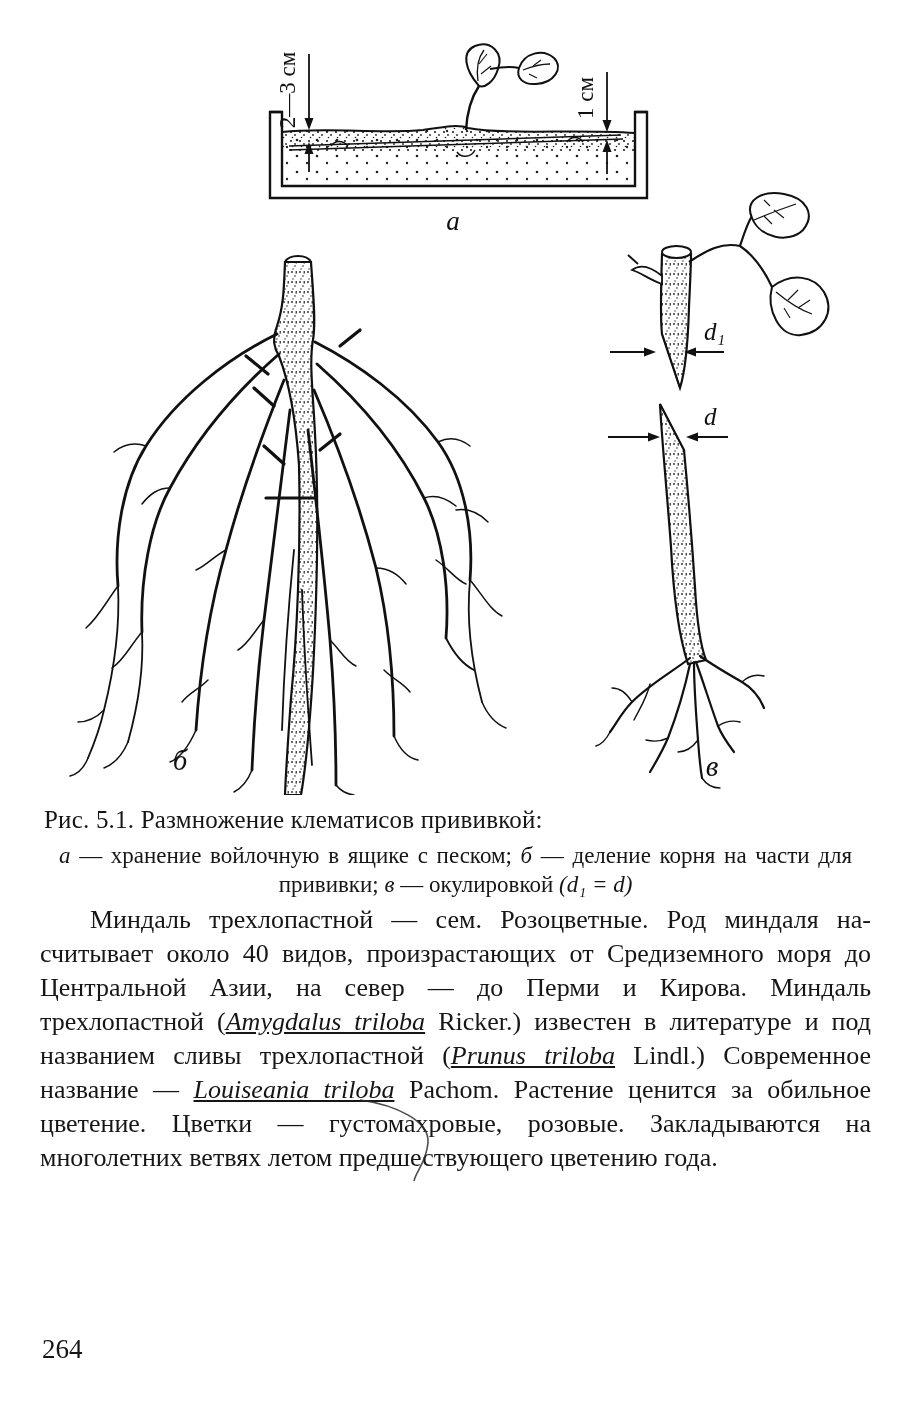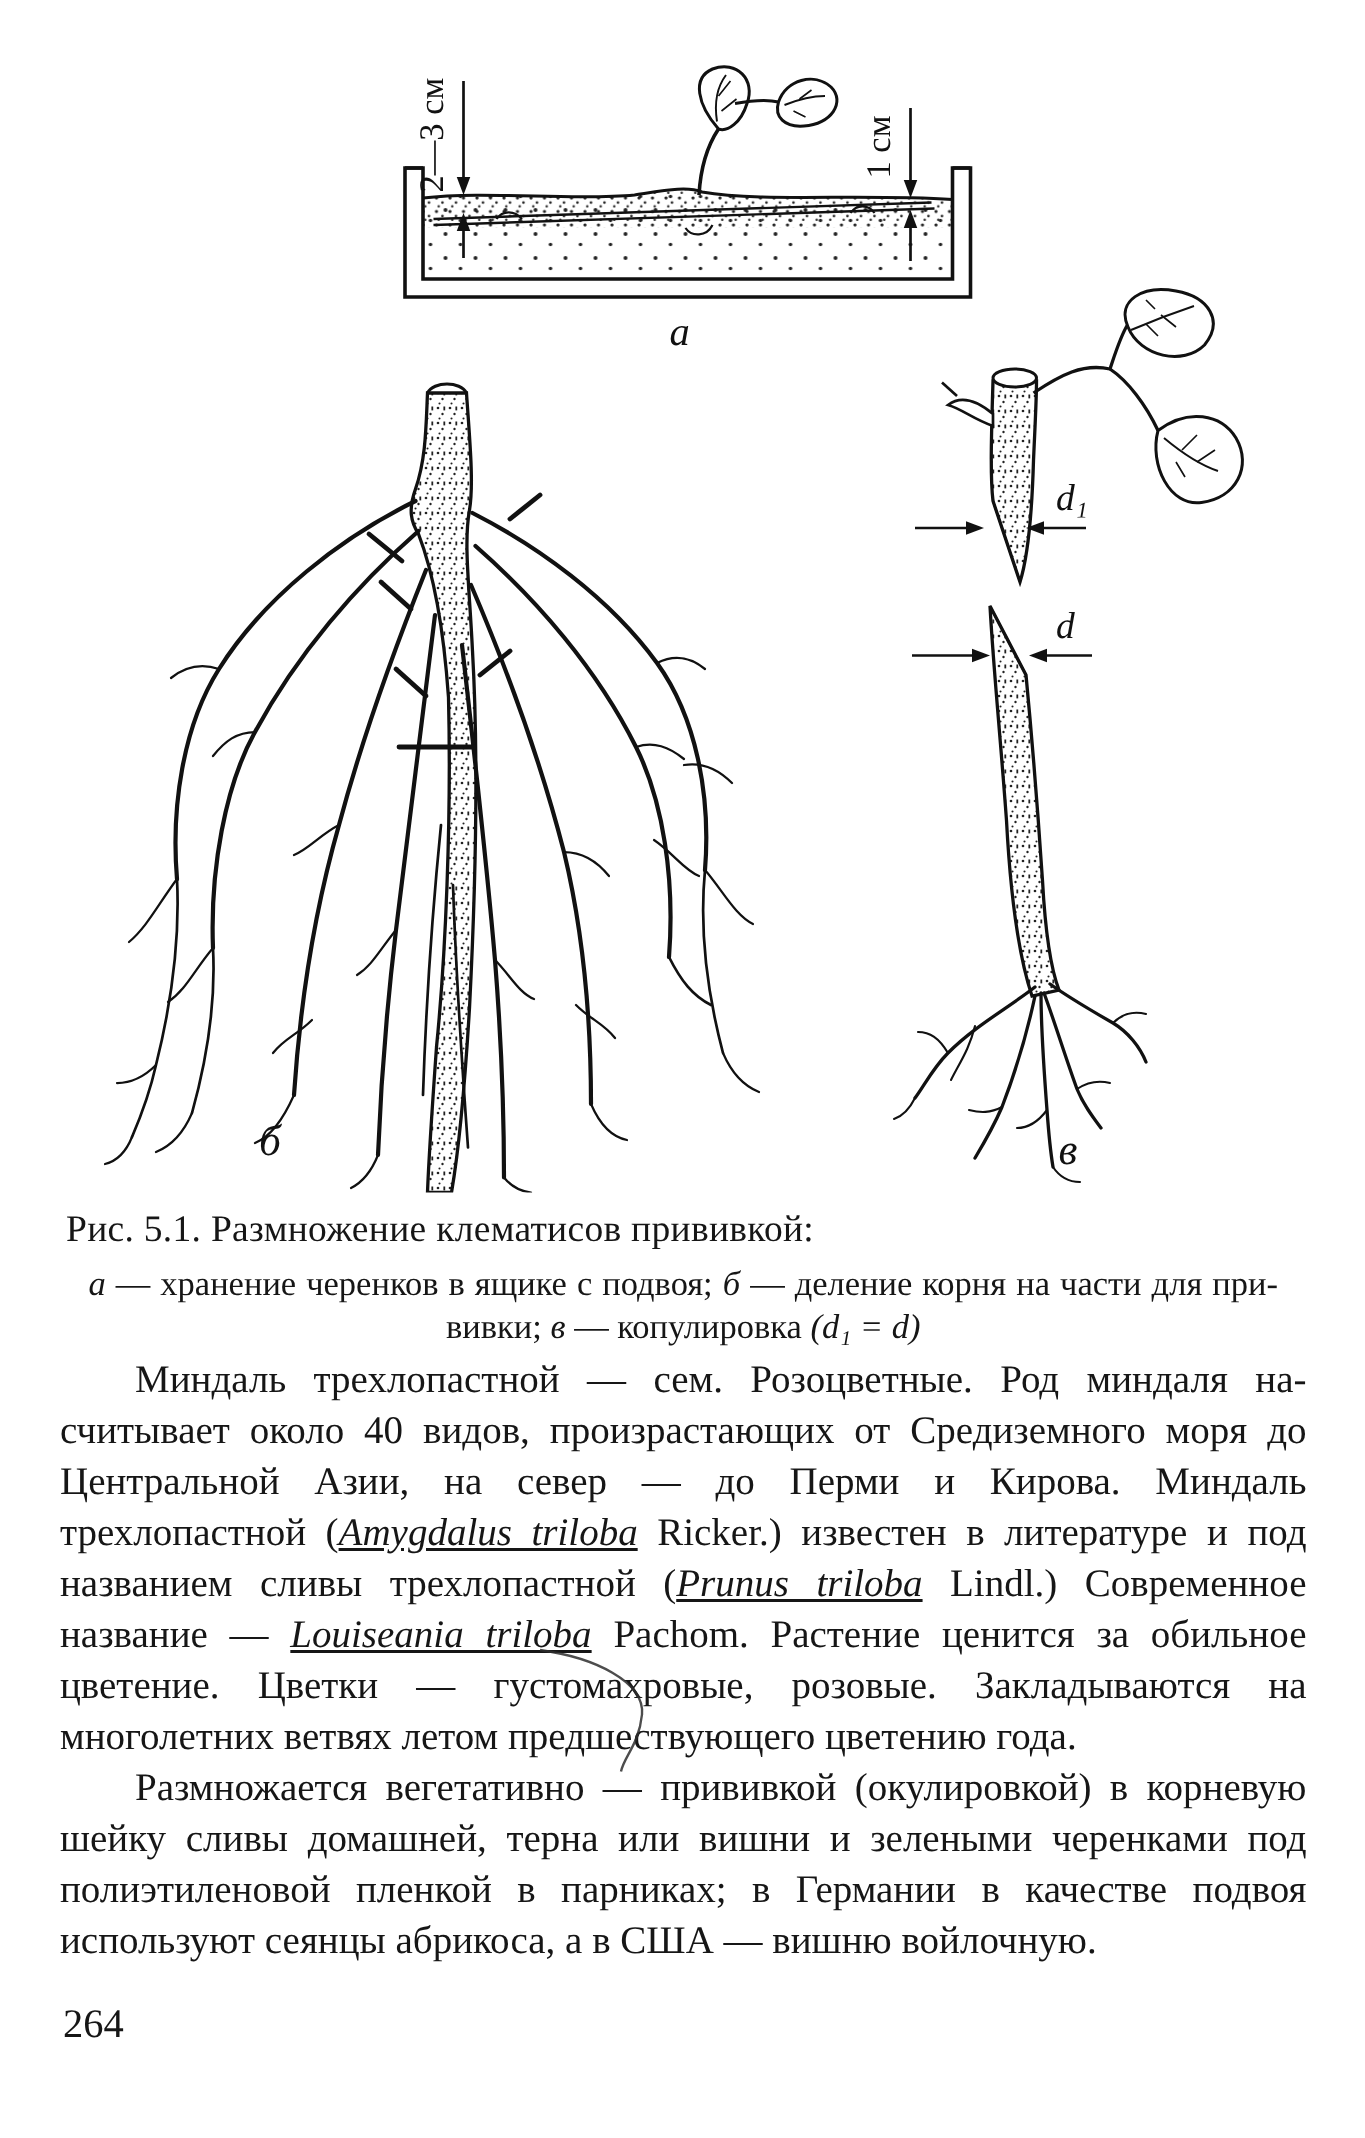--- a/index.html
+++ b/index.html
@@ -228,25 +228,24 @@
       <path d="M110,586 C114,592 120,596 128,596"></path>
     </g>
   </g>
 
   <text class="it" x="120" y="584" font-size="29" text-anchor="middle">в</text>
 </svg>
 
 <div class="abs" id="caption-title">Рис. 5.1. Размножение клематисов прививкой:</div>
 
 <div class="abs" id="caption-legend">
-  <i>а</i><span> — хранение черенков в ящике с подвоя; </span><i>б</i><span> — деление корня на части для при­вивки; </span><i>в</i><span> — копулировка </span><i>(d₁ = d)</i>
+  <i>а</i><span> — хранение войлочную в ящике с песком; </span><i>б</i><span> — деление корня на части для при­вивки; </span><i>в</i><span> — окулировкой </span><i>(d₁ = d)</i>
 </div>
 
 <div class="abs" id="body-text">
   <p><b>Миндаль трехлопастной — сем. Розоцветные.</b><span> Род миндаля на­считывает около 40 видов, произрастающих от Средиземного моря до Центральной Азии, на север — до Перми и Кирова. Миндаль трехлопастной (</span><i>Amygdalus triloba</i><span> Ricker.) известен в литературе и под названием сливы трехлопастной (</span><i>Prunus triloba</i><span> Lindl.) Совре­менное название — </span><i>Louiseania triloba</i><span> Pachom. Растение ценится за обильное цветение. Цветки — густомахровые, розовые. Закладыва­ются на многолетних ветвях летом предшествующего цветению года.</span></p>
-  <p>Размножается вегетативно — прививкой (окулировкой) в корне­вую шейку сливы домашней, терна или вишни и зелеными че­ренками под полиэтиленовой пленкой в парниках; в Германии в качестве подвоя используют сеянцы абрикоса, а в США — виш­ню войлочную.</p>
 </div>
 
 <svg class="abs artifact" style="left:348px;top:1093px;" width="110" height="100" viewBox="0 0 110 100">
   <path d="M12,7 C48,12 82,28 80,50 C78,70 68,78 66,88" fill="none" stroke="#2e2e2e" stroke-width="1.6" opacity="0.85"></path>
 </svg>
 
 <div class="abs" id="page-number">264</div>
 
 </body></html>

